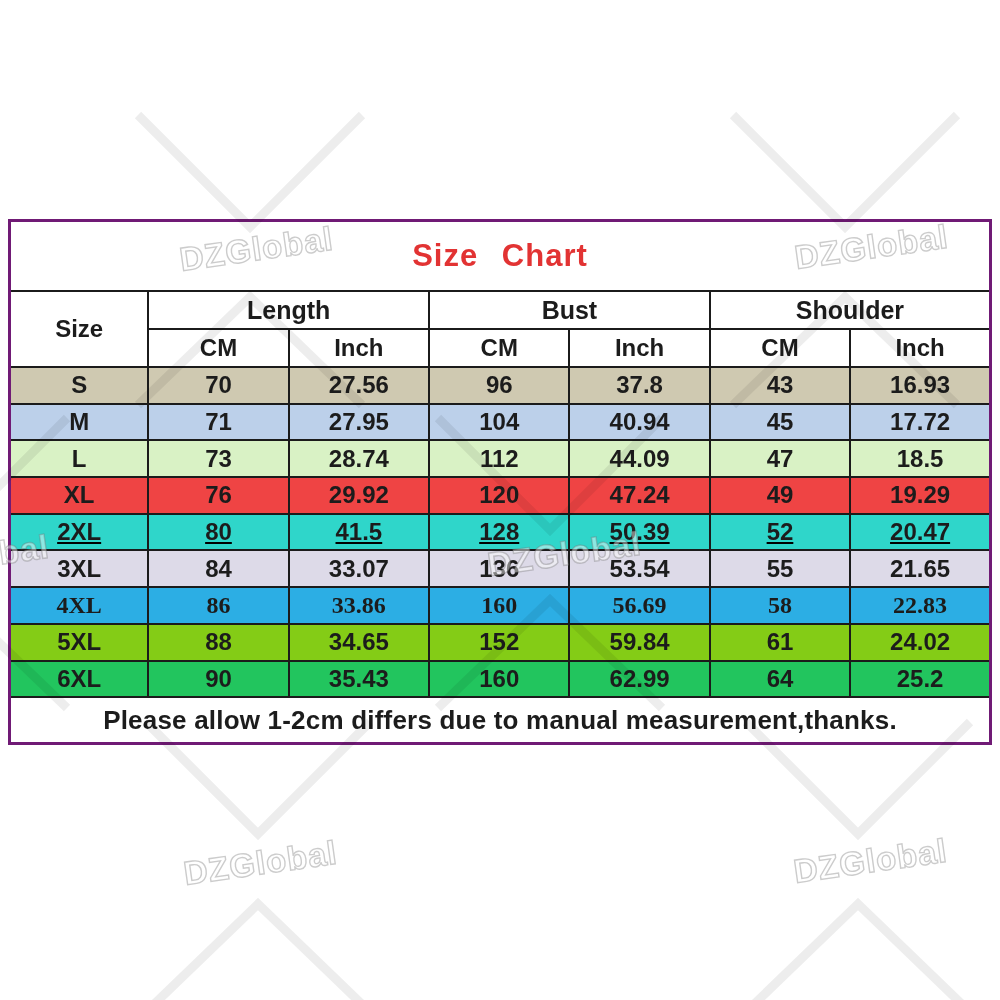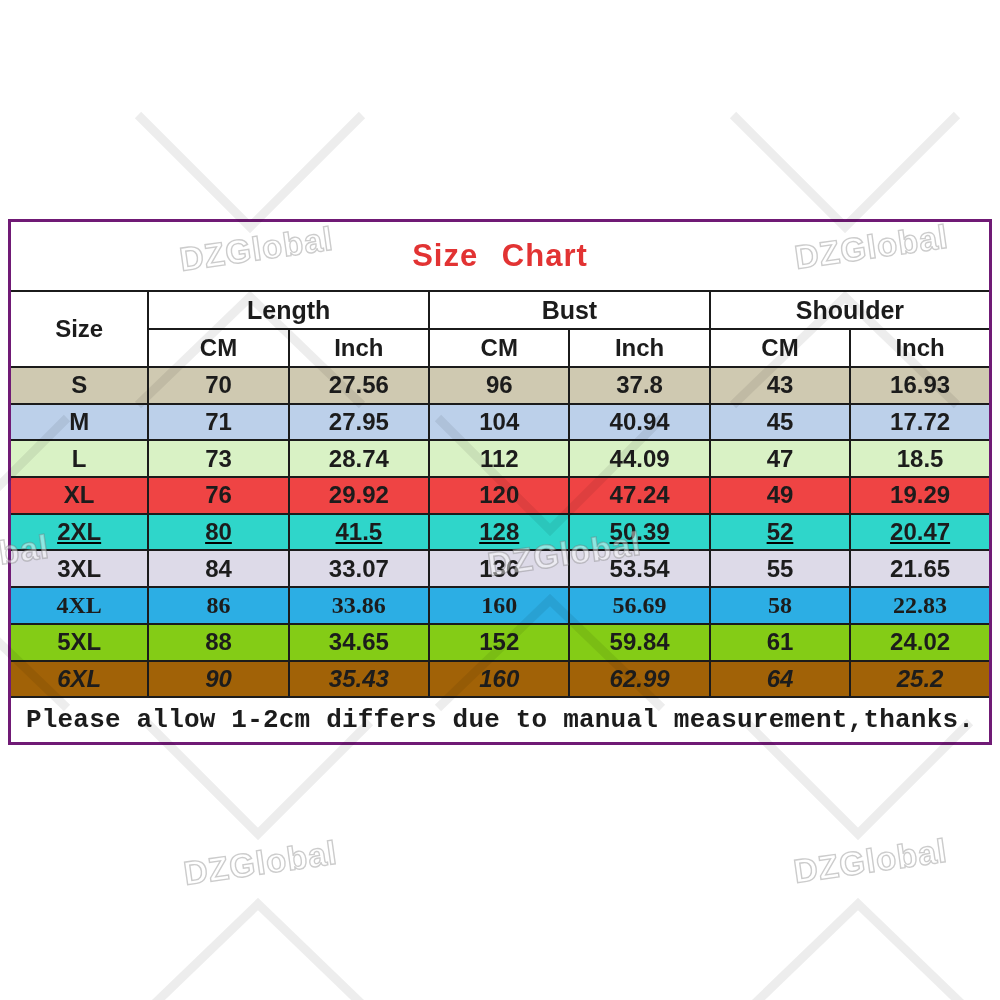--- a/index.html
+++ b/index.html
@@ -21,21 +21,20 @@
   .title-cell{
     height:68px;font-size:31px;letter-spacing:1px;word-spacing:14px;
   }
   .group-cell{height:36px;font-size:25px;font-weight:bold;}
   .unit-cell{height:36px;font-size:24px;}
   .size-col{font-size:24px;}
   .data-row td{height:34.7px;font-size:24px;}
   .note-cell{
     height:44px;font-size:26px;text-align:left;padding-left:8px;
     letter-spacing:0.2px;
-    font-family:Liberation Mono, monospace;
   }
 
   
   .wm-layer{
     position:absolute;left:0;top:0;width:1000px;height:1000px;
     pointer-events:none;z-index:5;
   }
   .wm-layer svg{position:absolute;left:0;top:0;}
   .wm-text{
     position:absolute;font-size:33px;font-weight:bold;letter-spacing:1px;
@@ -150,21 +149,21 @@
       </tr>
       <tr class="data-row" style="background-color: #84cc16;">
         <td>5XL</td>
         <td>88</td>
         <td>34.65</td>
         <td>152</td>
         <td>59.84</td>
         <td>61</td>
         <td>24.02</td>
       </tr>
-      <tr class="data-row" style="background-color: #a16207; font-style: italic;">
+      <tr class="data-row" style="background-color: #22c55e;">
         <td>6XL</td>
         <td>90</td>
         <td>35.43</td>
         <td>160</td>
         <td>62.99</td>
         <td>64</td>
         <td>25.2</td>
       </tr>
 
       <tr>

